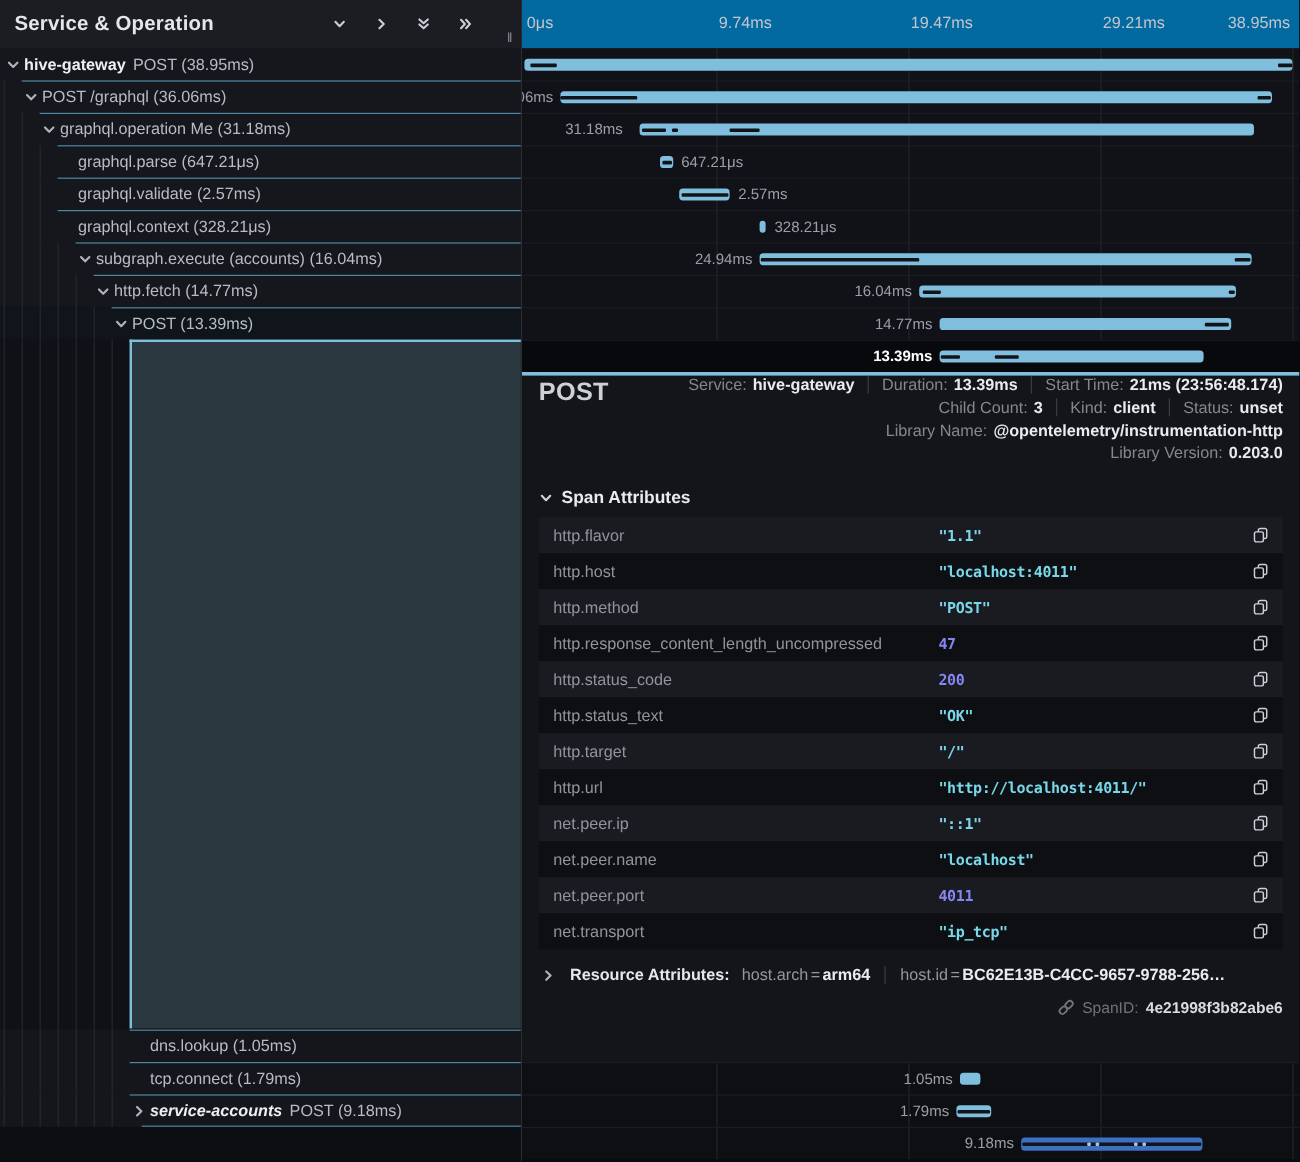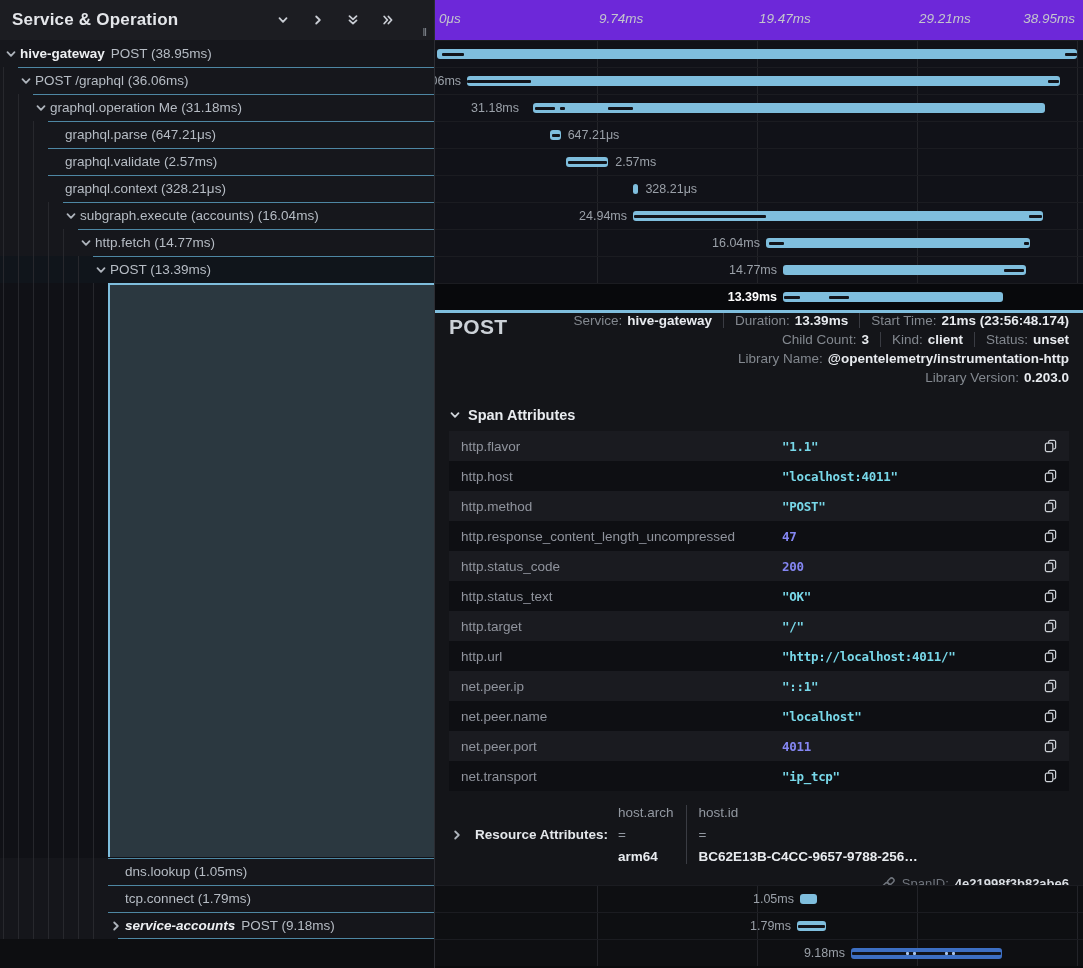--- a/index.html
+++ b/index.html
@@ -26,21 +26,21 @@
   .svc { font-weight:700; color:#edeff2; }
   .svc.italic { font-style:italic; }
   .detail-left { position:relative; height:575px; flex:none; background:#101116; }
   .dl-guide { position:absolute; top:0; bottom:0; width:1px; background:#26272c; }
   .dl-block { position:absolute; left:108px; right:0; top:0; bottom:1px; background:#2b3840; border-left:2px solid #7fbedd; border-top:2px solid #7fbedd; }
   .tree-bottom { position:relative; flex:none; display:flex; flex-direction:column; background:#15161b; }
   .tree-bottom::after { content:""; position:absolute; left:118px; right:0; bottom:0; height:1px; background:#4e87a3; }
   .left-filler { flex:1; background:#0d0e11; }
   
   .right { width:648px; height:100%; display:flex; flex-direction:column; background:#0e0f12; }
-  .tl-header { position:relative; height:40px; flex:none; background:#6d28d9;font-style:italic; }
+  .tl-header { position:relative; height:40px; flex:none; background:#0369a1; }
   .tick { position:absolute; top:11px; font-size:13.5px; color:#c3c6cc; font-weight:500; }
   .tl-rows { position:relative; flex:none; overflow:hidden; background:#111218; }
   .tl-rows.bottom { background:#0e0f12; }
   .gridline { position:absolute; top:0; bottom:0; width:1px; background:#232429; }
   .tl-row { position:relative; height:27px; border-top:1px solid #1b1c21; }
   .tl-row:first-child { border-top:none; }
   .tl-row.selected { background:#08090c; }
   .bar { position:absolute; top:8px; height:10px; border-radius:3px; background:#7fbedd; }
   .bar.alt { background:#3d6fc3; top:8px; height:11px; border-radius:3px; }
   .notch { position:absolute; top:50%; margin-top:-1.5px; height:3px; background:#12141a; border-radius:1px; }
@@ -65,21 +65,21 @@
   .attr-row:nth-child(odd) { background:#1a1b20; }
   .attr-row:nth-child(even) { background:#0e0f13; }
   .attr-key { width:321px; flex:none; font-size:13.5px; color:#90949d; white-space:nowrap; overflow:hidden; }
   .attr-val { flex:1; font-family:"DejaVu Sans Mono", monospace; font-size:12.5px; font-weight:700; letter-spacing:-.3px; }
   .attr-val.string { color:#78d8e9; }
   .attr-val.number { color:#8486f2; }
   .copy-btn { flex:none; width:22px; display:flex; justify-content:flex-end; color:#ced2d8; cursor:pointer; }
   .resource-line { display:flex; align-items:center; margin-top:14px; font-size:13.5px; }
   .res-header { display:flex; align-items:center; gap:11px; color:#e4e7eb; font-weight:700; cursor:pointer;text-align:center; }
   .res-pairs { display:flex; align-items:center; margin-left:10px; }
-  .res-pair { display:flex; gap:7px;flex-direction:column; }
+  .res-pair { display:flex; gap:2px; }
   .res-pair + .res-pair { border-left:1px solid #3a3c43; padding-left:12px; margin-left:12px; }
   .res-key, .res-eq { color:#9298a1; }
   .res-val { color:#e8ebef; font-weight:700; }
   .spanid-line { display:flex; justify-content:flex-end; align-items:center; gap:6px; margin-top:12px; font-size:13px; }
   .spanid-label { color:#6f747c; }
   .spanid-value { color:#d8dce1; font-weight:700; }
   .link-icon { color:#6f747c; display:flex; cursor:pointer; }
 </style>
 </head>
 <body>

